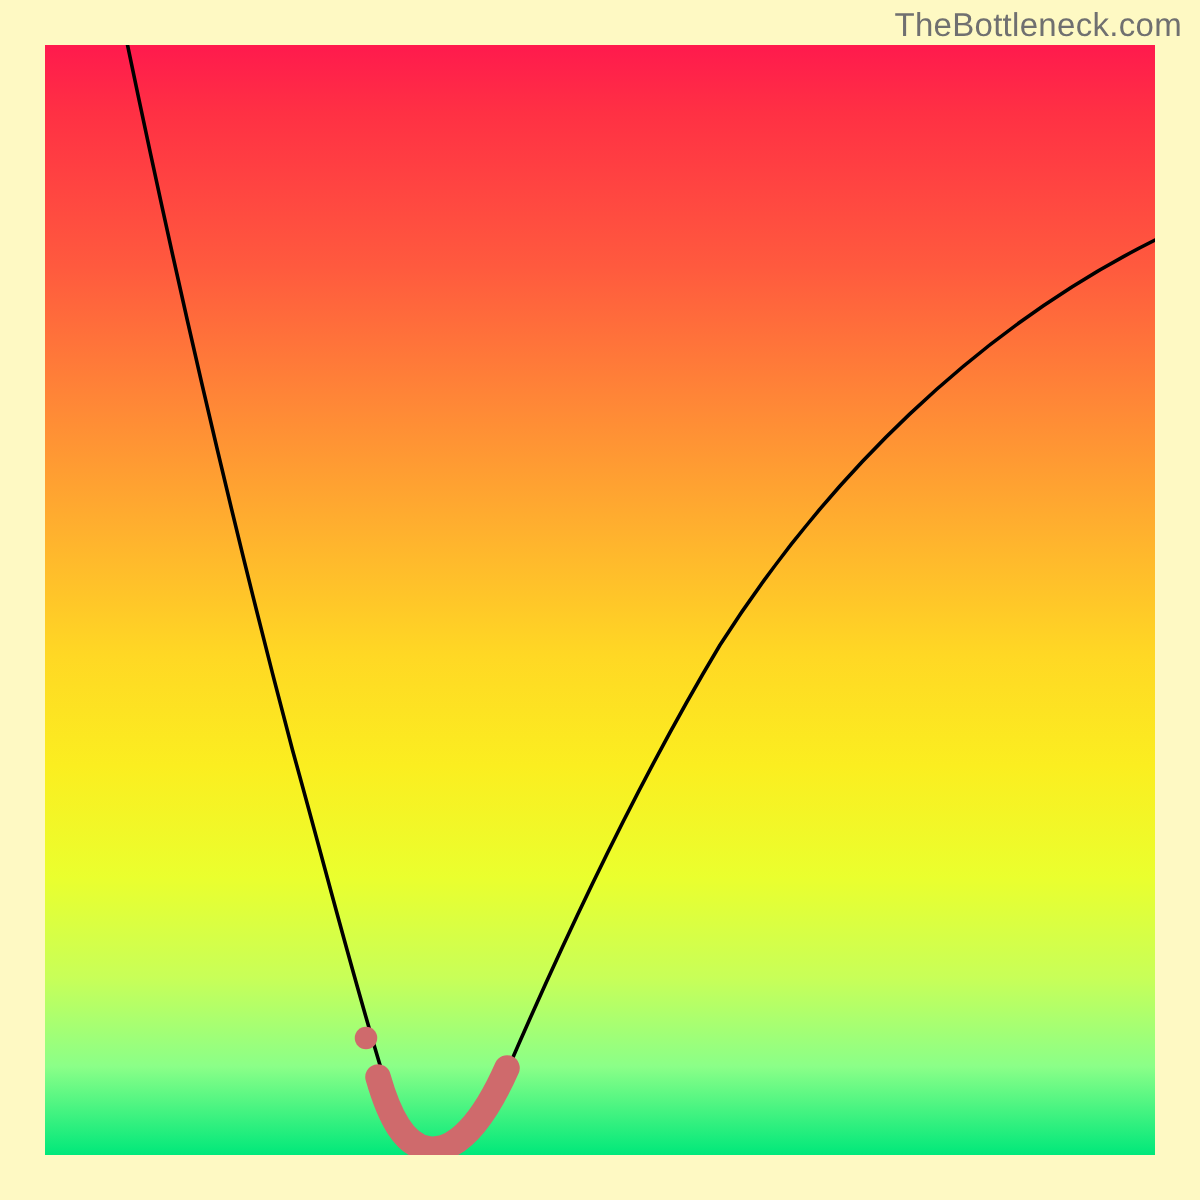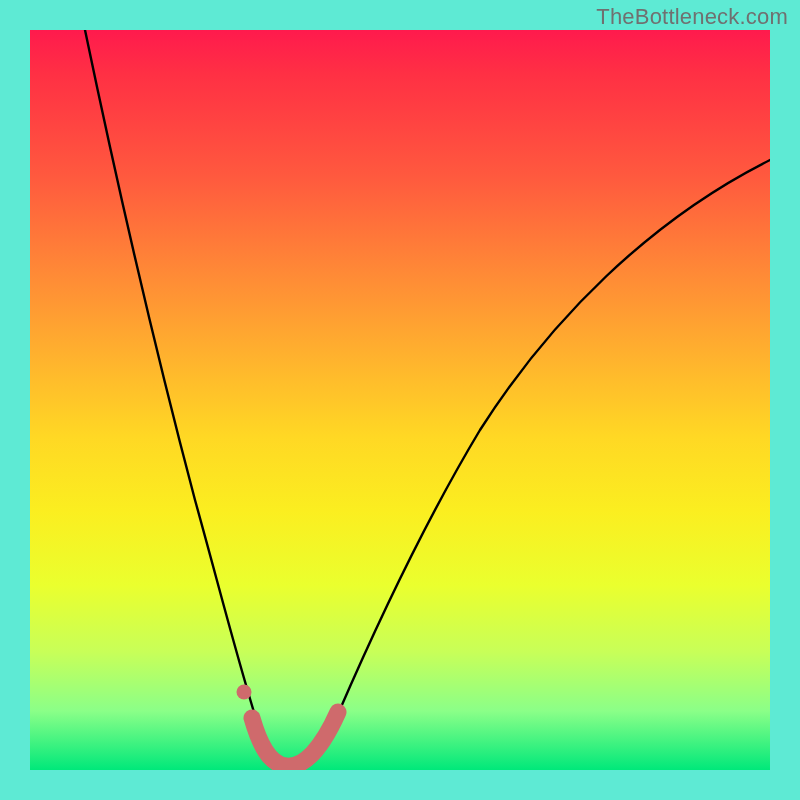--- a/index.html
+++ b/index.html
@@ -10,21 +10,21 @@
     background: #000000;
     overflow: hidden;
     font-family: Arial, Helvetica, sans-serif;
   }
   .frame {
     position: absolute;
     left: 0;
     top: 0;
     width: 800px;
     height: 800px;
-    background: #5eead4;
+    background: #fef9c3;
   }
   .plot {
     position: absolute;
     left: 30px;
     top: 30px;
     width: 740px;
     height: 740px;
     background: linear-gradient(
       to bottom,
       #ff1a4d 0%,

